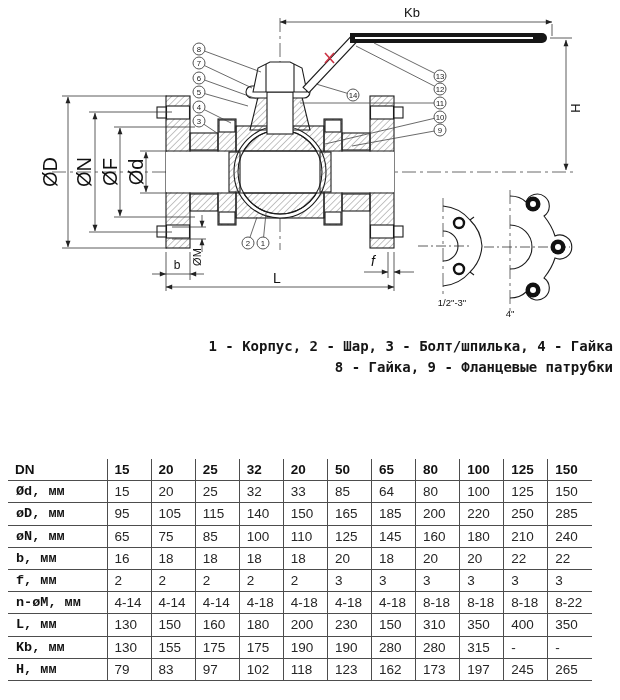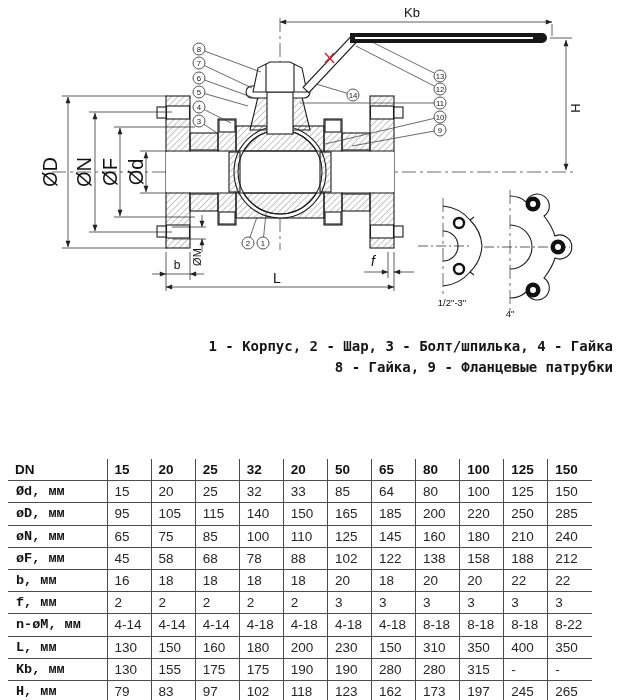--- a/index.html
+++ b/index.html
@@ -328,34 +328,20 @@
           <td class="v">100</td>
           <td class="v">110</td>
           <td class="v">125</td>
           <td class="v">145</td>
           <td class="v">160</td>
           <td class="v">180</td>
           <td class="v">210</td>
           <td class="v">240</td>
         </tr>
         <tr>
-          <td class="lbl">øF, мм</td>
-          <td class="v">45</td>
-          <td class="v">58</td>
-          <td class="v">68</td>
-          <td class="v">78</td>
-          <td class="v">88</td>
-          <td class="v">102</td>
-          <td class="v">122</td>
-          <td class="v">138</td>
-          <td class="v">158</td>
-          <td class="v">188</td>
-          <td class="v">212</td>
-        </tr>
-        <tr>
           <td class="lbl">b, мм</td>
           <td class="v">16</td>
           <td class="v">18</td>
           <td class="v">18</td>
           <td class="v">18</td>
           <td class="v">18</td>
           <td class="v">20</td>
           <td class="v">18</td>
           <td class="v">20</td>
           <td class="v">20</td>

